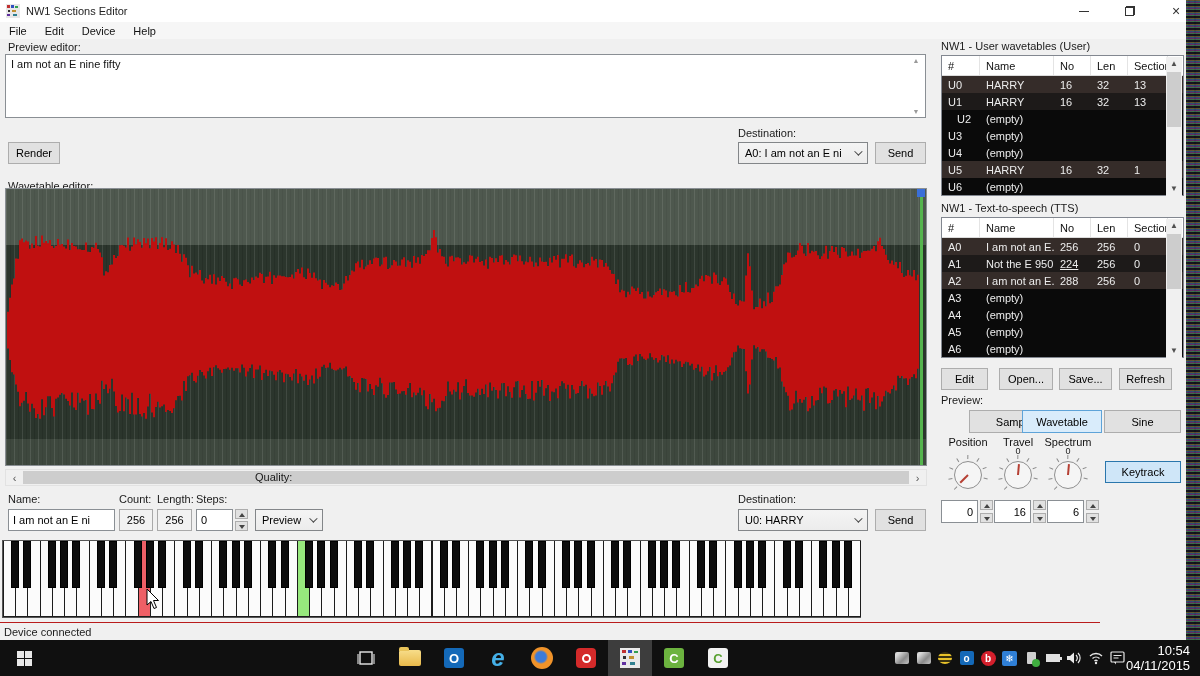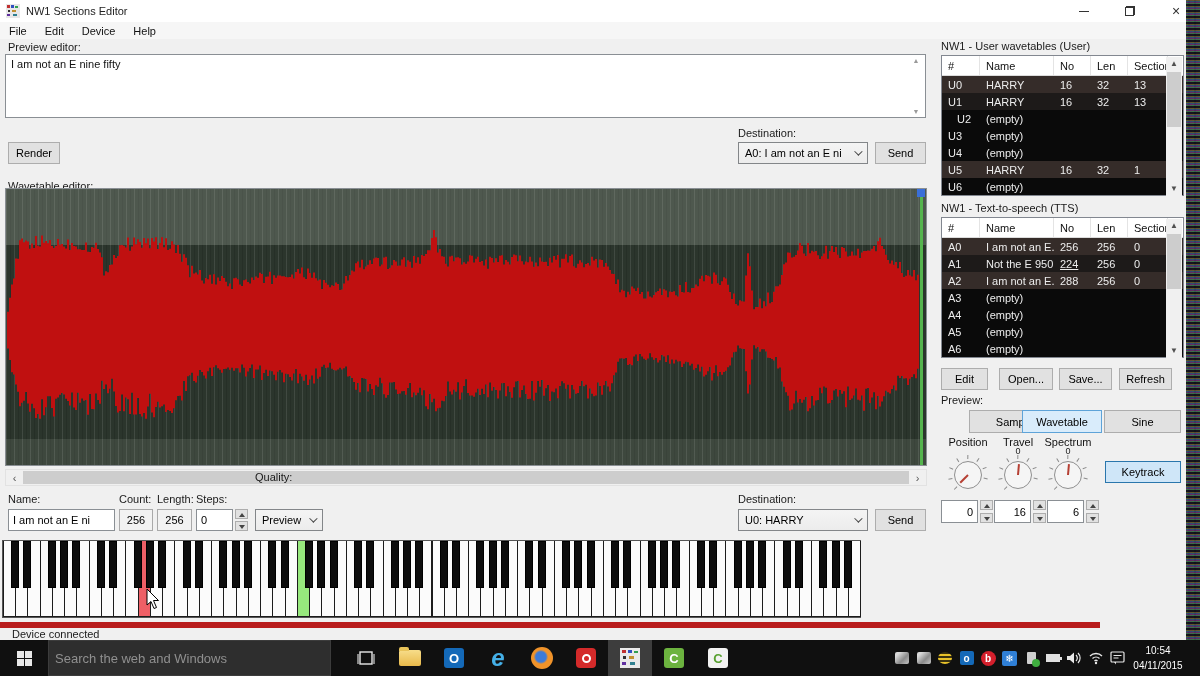--- a/index.html
+++ b/index.html
@@ -82,31 +82,31 @@
   
   .knob { width:44px; height:44px; }
   .knob .dial { position:absolute; left:8px; top:8px; width:28px; height:28px; border:1px solid #8f8f8f; border-radius:50%; background:#f5f5f5; }
   .tickw { position:absolute; left:0; top:0; width:44px; height:44px; }
   .tickw i { position:absolute; left:21px; top:2px; width:1px; height:4px; background:#8a8a8a; }
   .needle { position:absolute; left:21px; top:11px; width:2px; height:11px; background:#b64034; transform-origin:1px 11px; }
   .kzero { position:absolute; width:44px; text-align:center; top:-7px; font-size:9px; color:#222; }
   .klabel { font-size:11px; color:#111; text-align:center; }
 
   
-  .statusbar { left:0; top:622px; width:1100px; height:18px; background:#f0f0f0; border-top:6px solid #b91c1c; display:flex; align-items:center; padding-left:12px; color:#1a1a1a; }
+  .statusbar { left:0; top:622px; width:1100px; height:18px; background:#f0f0f0; border-top:1px solid #b91c1c; display:flex; align-items:center; padding-left:4px; color:#1a1a1a; }
   .taskbar { left:0; top:640px; width:1200px; height:36px; background:#101010; }
   .startbtn { left:0; top:0; width:48px; height:36px; display:flex; align-items:center; justify-content:center; }
   .winflag { display:grid; grid-template-columns:7px 7px; grid-template-rows:7px 7px; gap:1px; }
   .winflag i { background:#e8e8e8; }
   .searchbox { left:48px; top:0px; width:283px; height:36px; background:#2e2e2e; border:1px solid #3c3c3c; display:flex; align-items:center; padding-left:6px; color:#909090; font-size:13px; }
   .taskview { left:349px; top:6px; width:34px; height:24px; display:flex; align-items:center; justify-content:center; }
   .apptile { top:0; width:44px; height:36px; display:flex; align-items:center; justify-content:center; }
   .apptile.active { background:#3d3d3d; }
   .trayicon { top:7px; width:22px; height:22px; display:flex; align-items:center; justify-content:center; }
-  .clock { left:1126px; top:3px; width:64px; height:30px; color:#fff; font-size:10px; text-align:center; line-height:15px; }
+  .clock { left:1126px; top:3px; width:64px; height:30px; color:#fff; font-size:13px; text-align:right; line-height:15px; }
 
   
   .ic-folder { width:22px; height:16px; background:linear-gradient(#f7dd8a,#e8b94a); border-radius:2px; position:relative; }
   .ic-folder:before { content:""; position:absolute; left:0; top:-3px; width:10px; height:4px; background:#e8c35a; border-radius:2px 2px 0 0; }
   .ic-sq { width:20px; height:20px; border-radius:3px; display:flex; align-items:center; justify-content:center; color:#fff; font-weight:bold; font-size:13px; }
   .ic-ie { color:#45b0e8; font-size:24px; font-style:italic; font-weight:bold; line-height:1; }
   .ic-ff { width:22px; height:22px; border-radius:50%; background:radial-gradient(circle at 45% 45%, #3d7bd9 0 30%, #f0932a 42% 75%, #d8681a 100%); }
   .ic-rec { width:20px; height:20px; border-radius:4px; background:#d42a2a; display:flex; align-items:center; justify-content:center; }
   .ic-rec i { width:9px; height:9px; border:2px solid #fff; border-radius:50%; }
   .ic-c { background:#6cb33f; }
@@ -609,23 +609,20 @@
 
 <div class="abs taskbar">
   <div class="abs startbtn">
     <span class="winflag">
         <i></i>
         <i></i>
         <i></i>
         <i></i>
       </span>
   </div>
-  <div class="abs searchbox">
-    <span>Search the web and Windows</span>
-  </div>
   <div class="abs taskview">
     <svg width="20" height="16">
       <rect x="4" y="2" width="12" height="12" fill="none" stroke="#e8e8e8" stroke-width="1.4"></rect>
       <path d="M2 4 L2 14 M18 4 L18 14" stroke="#b8b8b8" stroke-width="1.4" fill="none"></path>
     </svg>
   </div>
   <div id="taskapps">
       <div class="abs apptile" style="left: 388px;">
         <div class="ic-folder"></div>
       </div>

